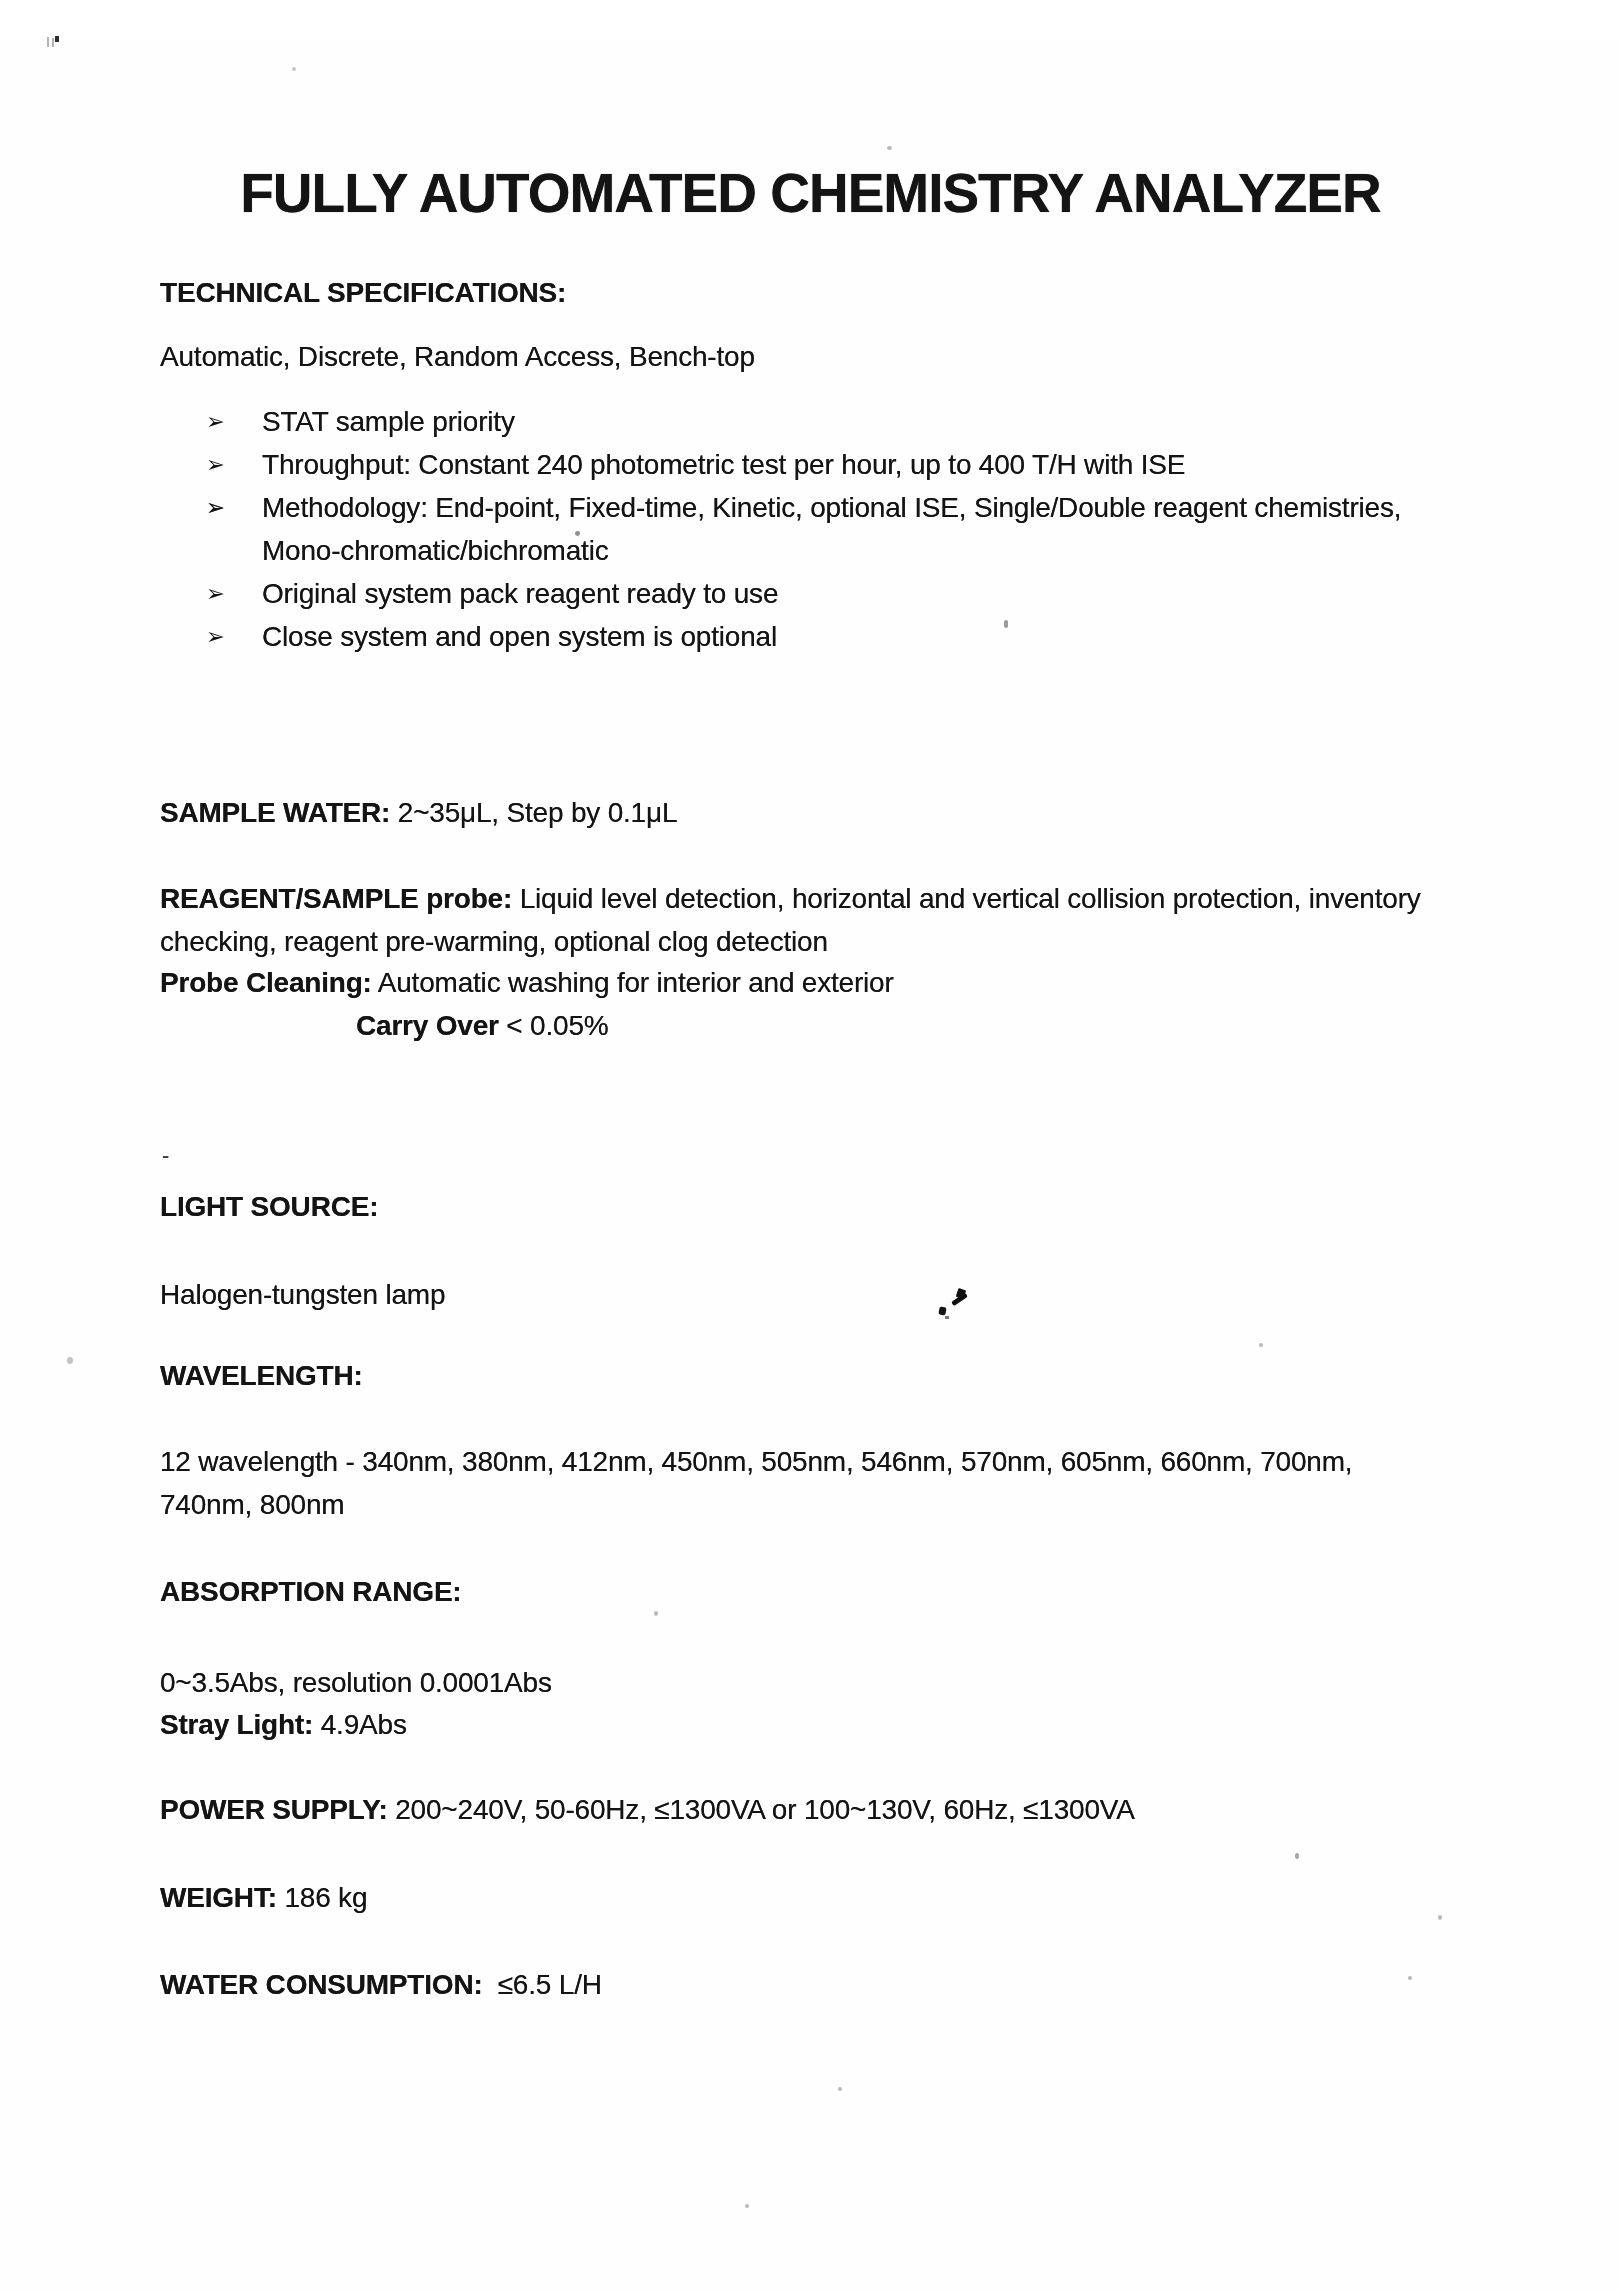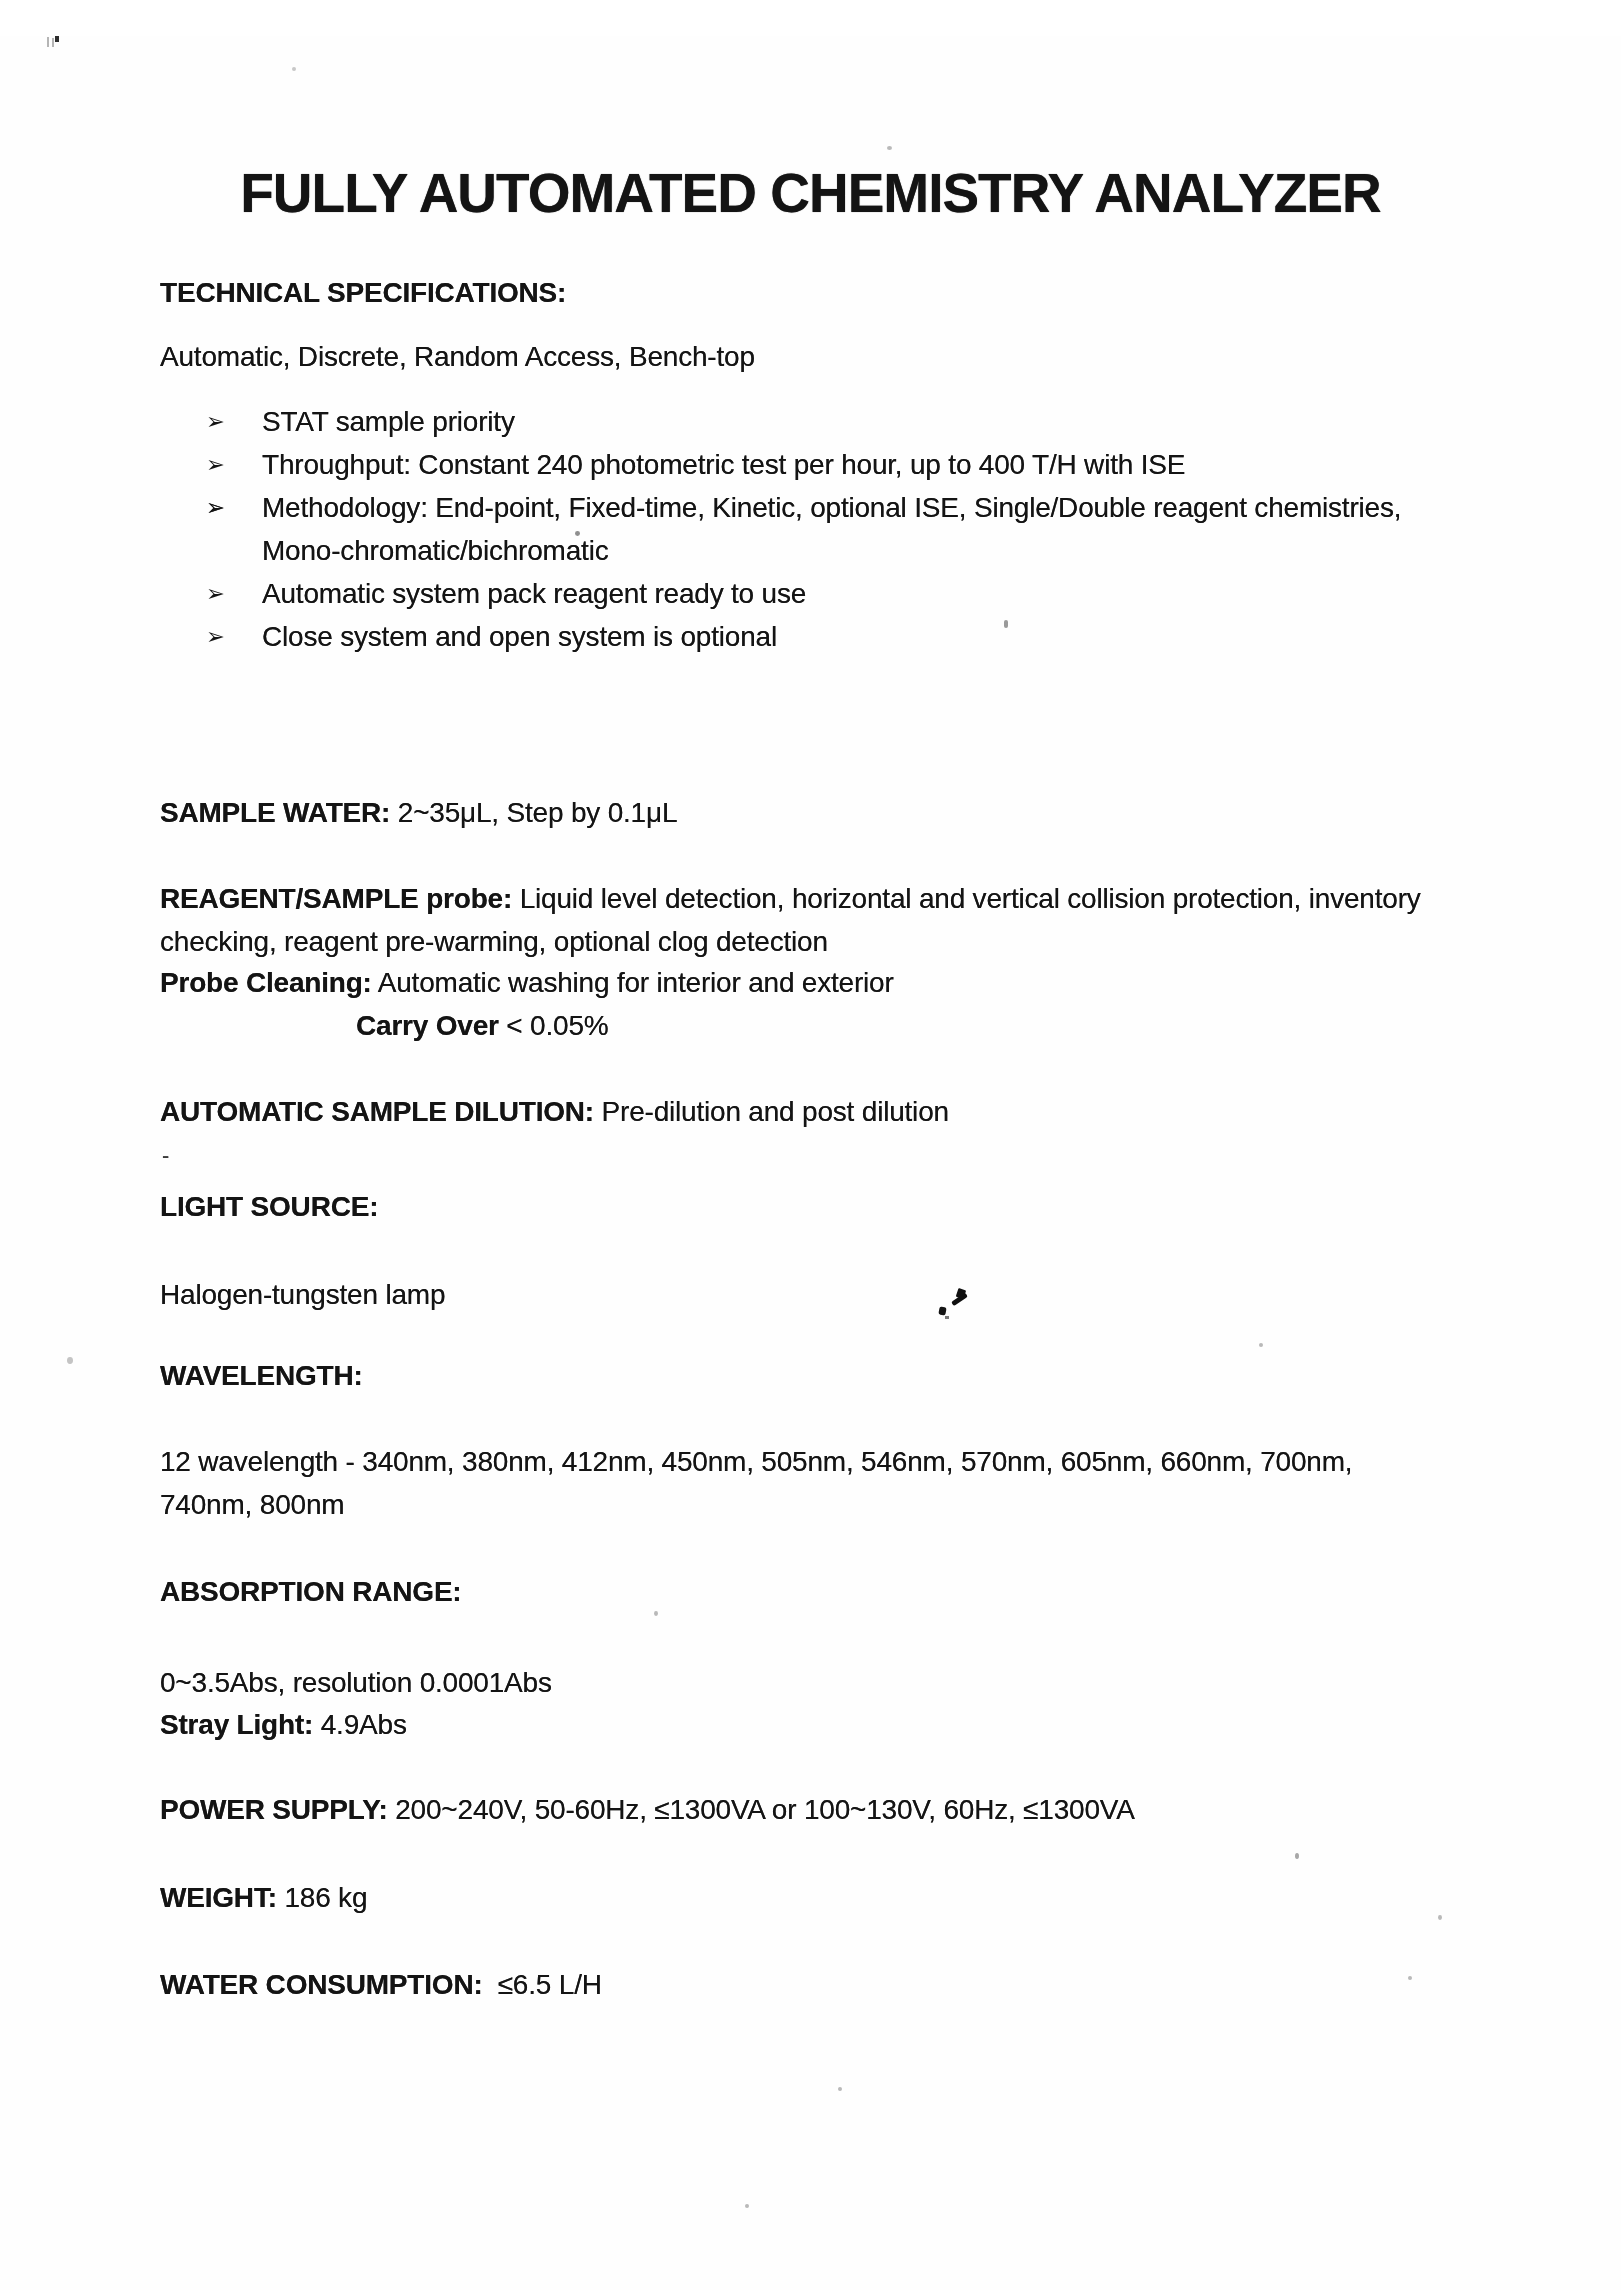--- a/index.html
+++ b/index.html
@@ -66,37 +66,36 @@
     </li>
     <li>
       <span class="marker">➢</span>
     </li>
     <li>
       <span class="marker">➢</span>
       <span class="btext">Methodology: End-point, Fixed-time, Kinetic, optional ISE, Single/Double reagent chemistries, Mono-chromatic/bichromatic</span>
     </li>
     <li>
       <span class="marker">➢</span>
-      <span class="btext">Automatic system pack reagent ready to use</span>
+      <span class="btext">Original system pack reagent ready to use</span>
     </li>
     <li>
       <span class="marker">➢</span>
       <span class="btext">Close system and open system is optional</span>
     </li>
   </ul>
 
   <div class="txt" style="top:755px"><span class="b">SAMPLE WATER:</span><span> 2~35μL, Step by 0.1μL</span></div>
 
   <div class="txt" style="top:925px"><span class="b">Probe Cleaning:</span><span> Automatic washing for interior and exterior</span></div>
 
   <div class="txt wrapblock" style="top:841px"><span class="b">REAGENT/SAMPLE probe:</span><span> Liquid level detection, horizontal and vertical collision protection, inventory checking, reagent pre-warming, optional clog detection</span></div>
 
   <div class="txt" style="top:968px;left:356px"><span class="b">Carry Over</span><span> &lt; 0.05%</span></div>
 
-  <div class="txt" style="top:1054px"><span class="b">AUTOMATIC SAMPLE DILUTION:</span><span> Pre-dilution and post dilution</span></div>
 
   <div class="txt" style="top:1098px;left:162px;font-size:21.6px;color:#3c3c3c">-</div>
 
   <div class="txt b" style="top:1149px">LIGHT SOURCE:</div>
 
   <div class="txt" style="top:1237px">Halogen-tungsten lamp</div>
 
   <div class="blot">
     <span class="b1"></span>
       <span class="b2"></span>

